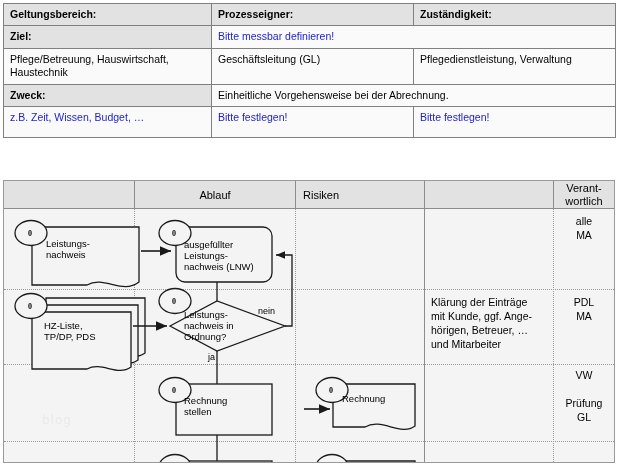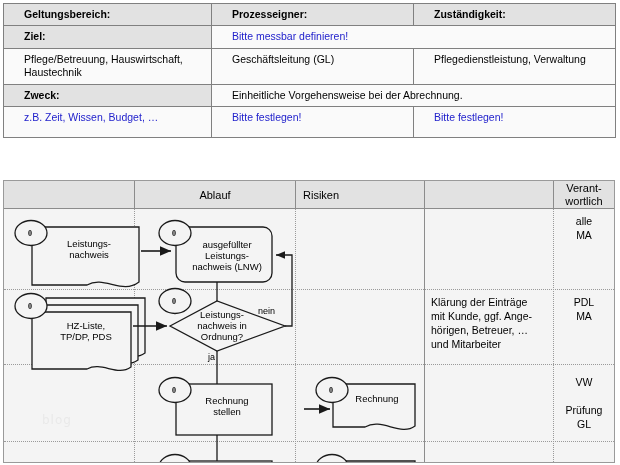--- a/index.html
+++ b/index.html
@@ -20,21 +20,21 @@
   .info-table {
     position: absolute;
     left: 3px;
     top: 3px;
     width: 612px;
     border-collapse: collapse;
     table-layout: fixed;
   }
   .info-table td {
     border: 1px solid #808080;
-    padding: 4px 20px;
+    padding: 4px 6px;
     vertical-align: top;
     font-size: 10.5px;
     line-height: 1.28;
     background: #fafafa;
   }
   .hd {
     background: #e2e2e2 !important;
     font-weight: bold;
     font-size: 10.5px;
   }
@@ -114,21 +114,21 @@
     font-size: 12px;
     color: #e9e9e9;
     letter-spacing: 1px;
     font-family: "DejaVu Sans", sans-serif;
   }
 
   .shapetxt {
     position: absolute;
     font-size: 9.5px;
     line-height: 1.18;
-    text-align: center;
+    text-align: left;
     white-space: pre-line;
     pointer-events: none;
   }
   .zerotxt {
     position: absolute;
     font-size: 8px;
     font-weight: bold;
     font-family: "Liberation Serif", serif;
   }
   .lbl {
@@ -199,21 +199,21 @@
   <div class="watermark">blog</div>
 
   <div class="cellnote ctr" style="left:550px; top:34px;  width:60px;">alle
 MA</div>
   <div class="cellnote" style="left:427px; top:115px; width:122px;">Klärung der Einträge
 mit Kunde, ggf. Ange-
 hörigen, Betreuer, …
 und Mitarbeiter</div>
   <div class="cellnote ctr" style="left:550px; top:115px; width:60px;">PDL
 MA</div>
-  <div class="cellnote ctr" style="left:550px; top:188px; width:60px;margin-top:7px;">VW
+  <div class="cellnote ctr" style="left:550px; top:188px; width:60px;">VW
 
 Prüfung
 GL</div>
 
   <svg width="612" height="283">
     <defs>
       <marker id="ah" markerWidth="8" markerHeight="8" refX="7" refY="3" orient="auto">
         <path d="M0,0 L7,3 L0,6 z" fill="#1a1a1a"></path>
       </marker>
     </defs>

